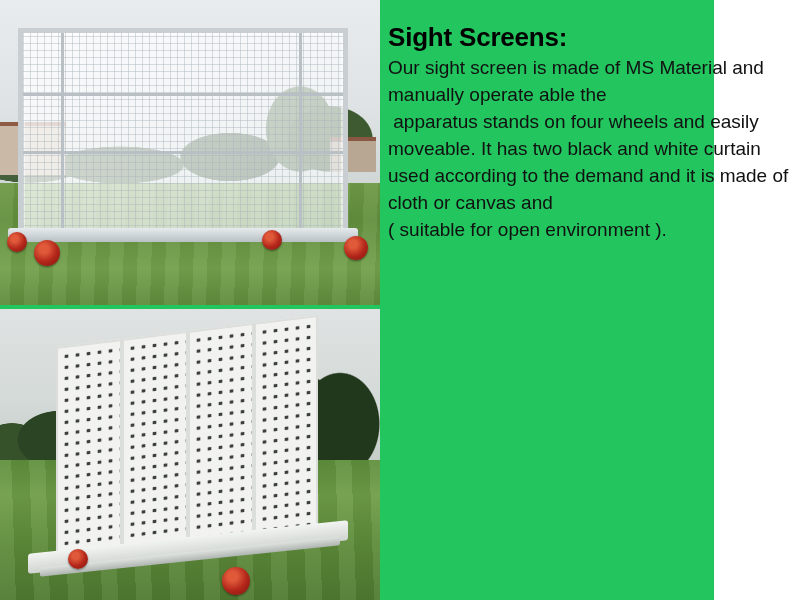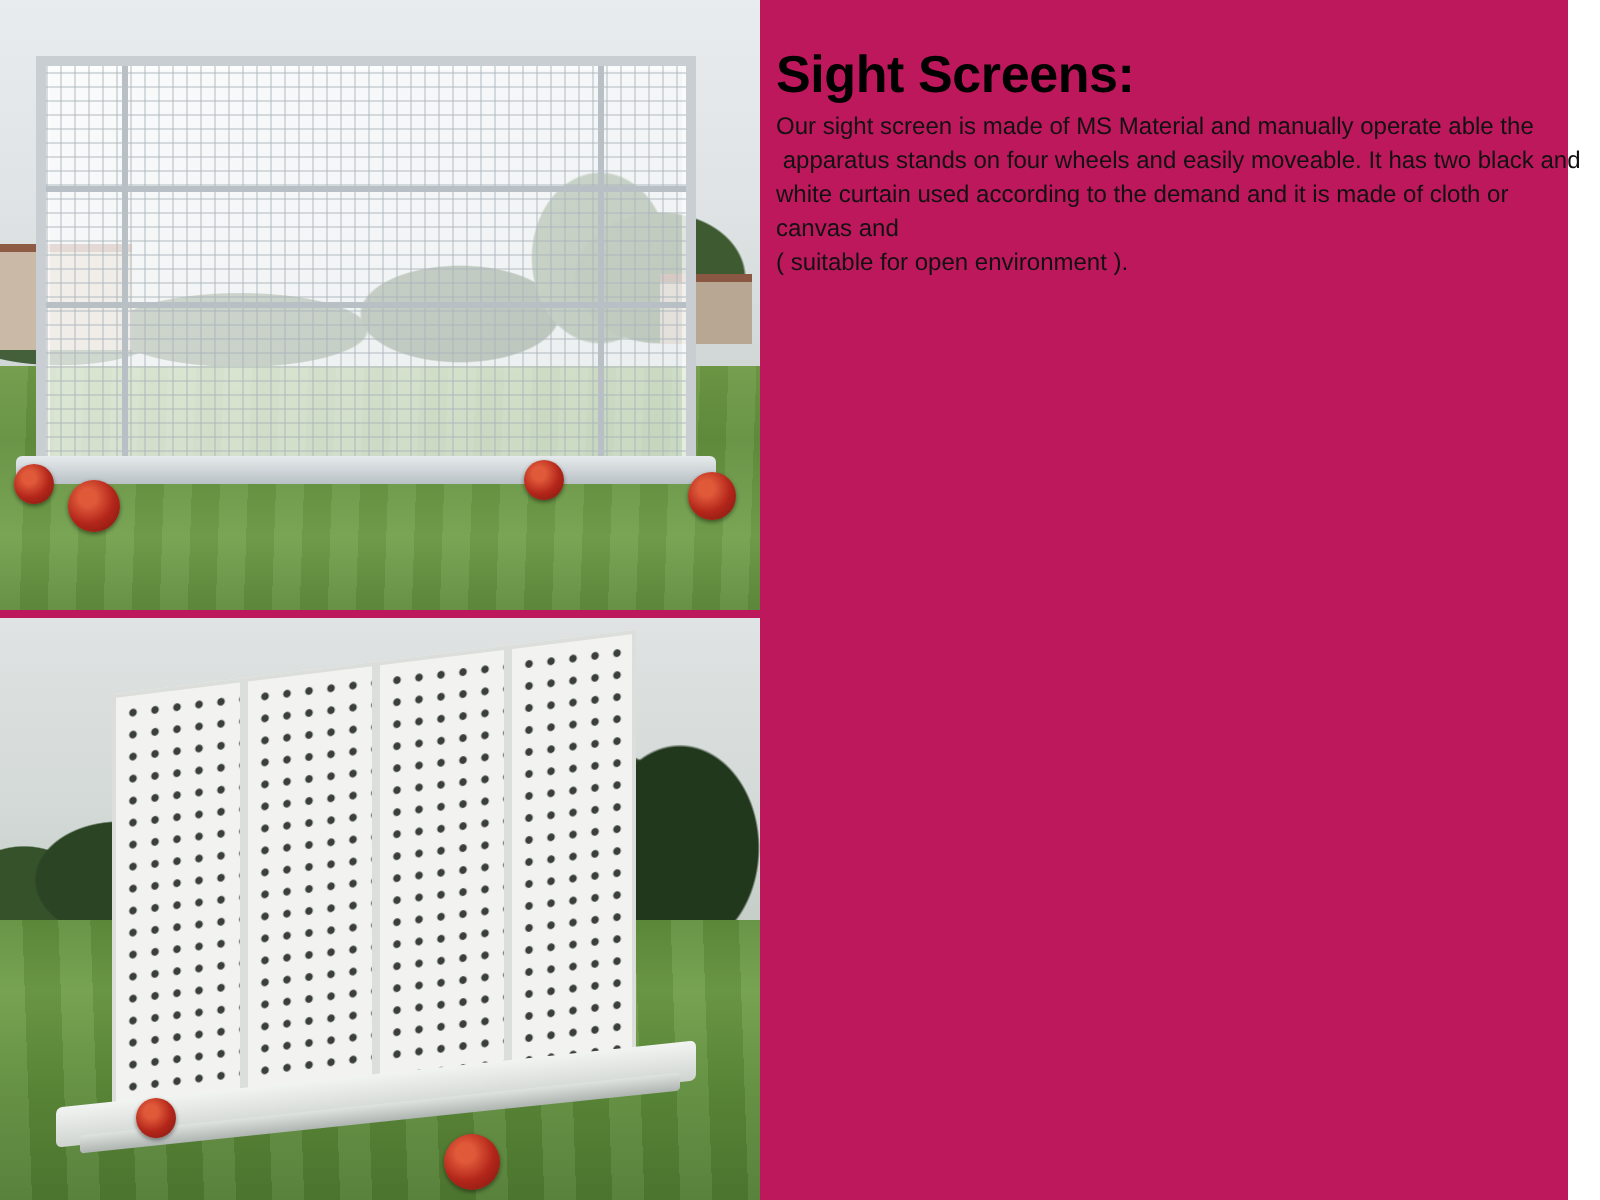--- a/index.html
+++ b/index.html
@@ -8,23 +8,23 @@
     background: #ffffff;
   }
   body {
     width: 800px;
     height: 600px;
     overflow: hidden;
     font-family: "Liberation Sans", sans-serif;
   }
   .page {
     position: relative;
-    width: 784px;
-    height: 600px;
-    background: #be185d;
+    width: 714px;
+    height: 600px;
+    background: #22c55e;
   }
 
   
   .image-column {
     position: absolute;
     left: 0;
     top: 0;
     width: 380px;
     height: 600px;
   }
@@ -205,21 +205,21 @@
     font-size: 26px;
     font-weight: bold;
     color: #000000;
     letter-spacing: -0.2px;
     margin: 0 0 2px 0;
     line-height: 1.2;
   }
   .body-text p {
     margin: 0;
     font-family: "Liberation Sans", sans-serif;
-    font-size: 12px;
+    font-size: 19px;
     line-height: 1.42;
     color: #111111;
     white-space: pre-wrap;
   }
 </style>
 </head>
 <body>
 
 <div class="page">
 

